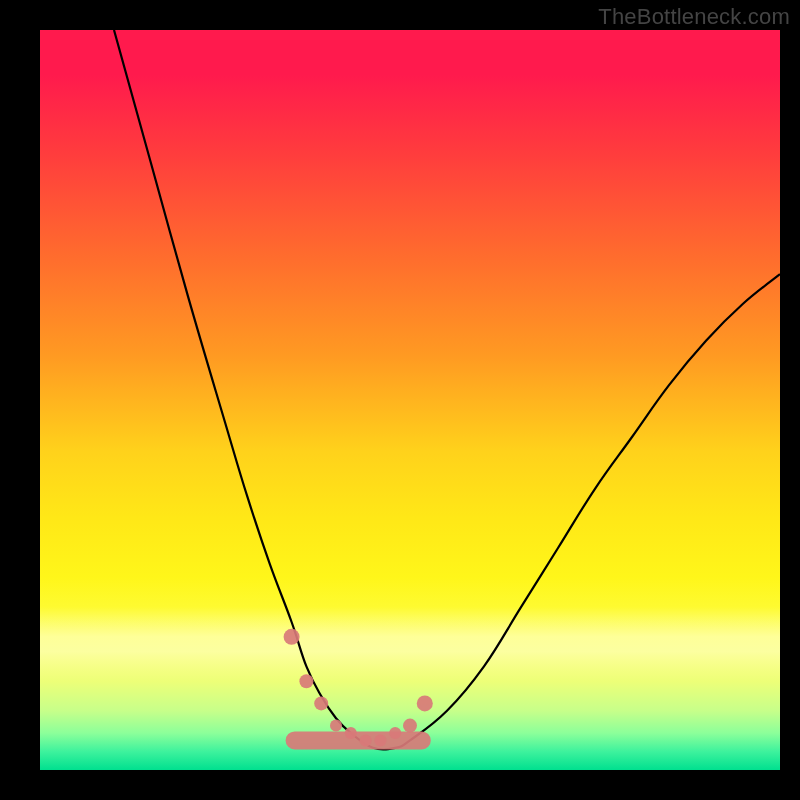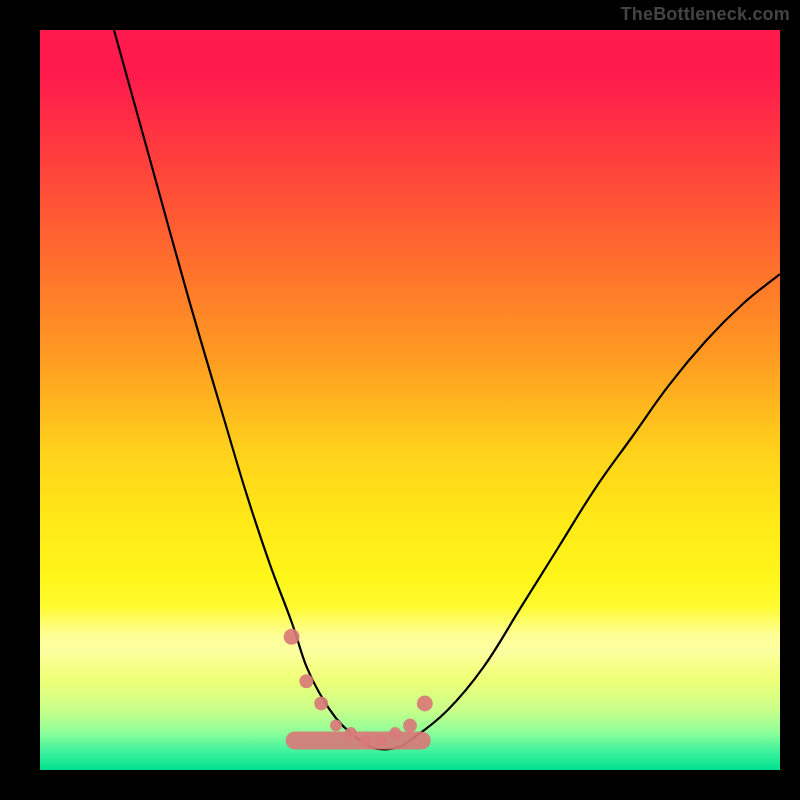--- a/index.html
+++ b/index.html
@@ -15,22 +15,22 @@
     position: relative;
     width: 800px;
     height: 800px;
     background: #000;
   }
   .watermark {
     position: absolute;
     top: 4px;
     right: 10px;
     color: #444;
-    font-size: 18px;
-    font-weight: 700;
+    font-size: 22px;
+    font-weight: 400;
     letter-spacing: 0.2px;
     z-index: 10;
     user-select: none;
   }
   .plot-area {
     position: absolute;
     left: 40px;
     top: 30px;
     width: 740px;
     height: 740px;

